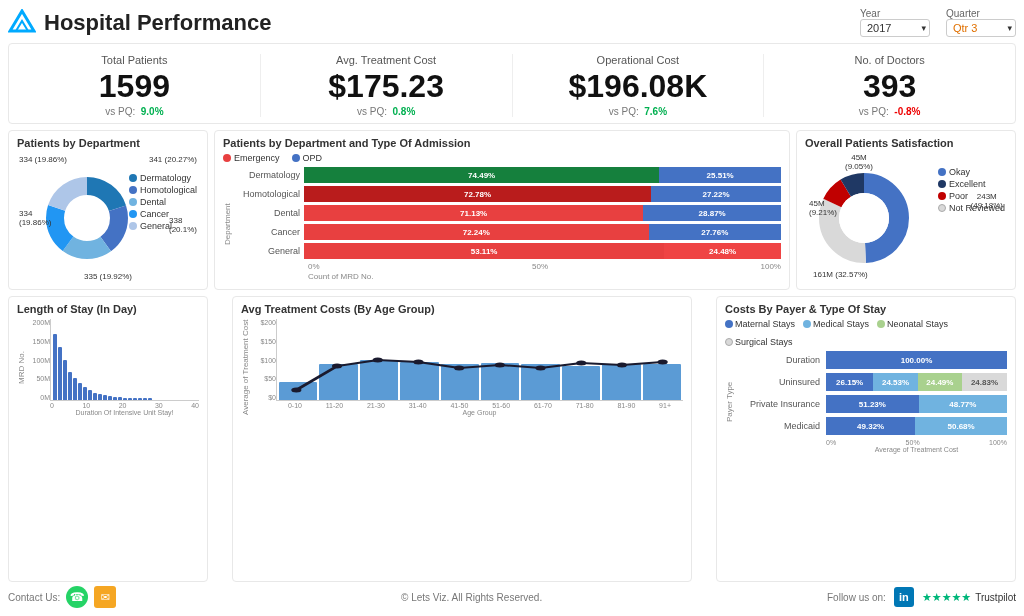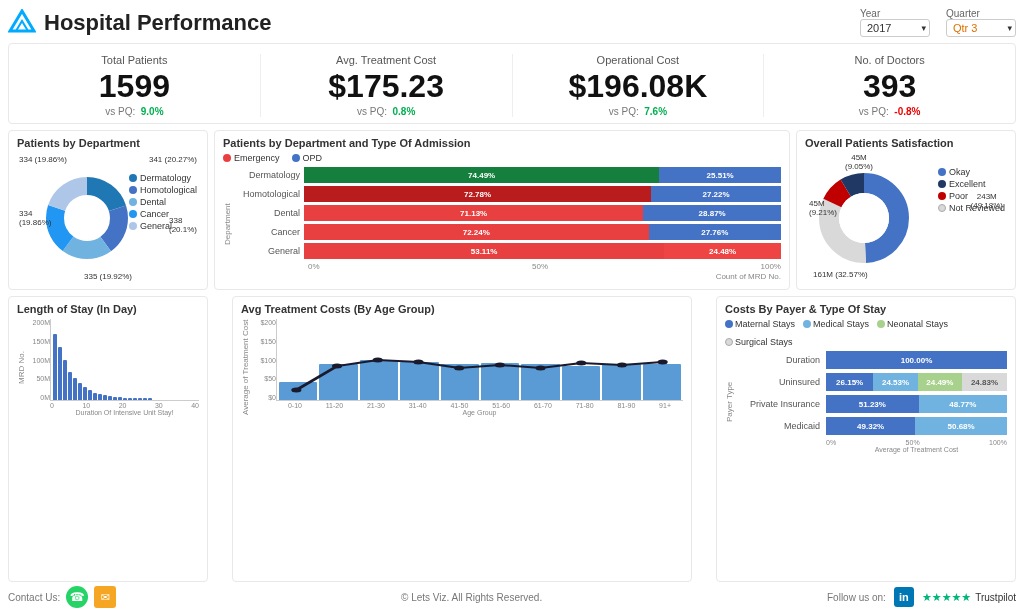--- a/index.html
+++ b/index.html
@@ -52,21 +52,21 @@
     .footer-right { display: flex; align-items: center; gap: 8px; }
     .trustpilot { display: flex; align-items: center; gap: 4px; }
     .donut-legend { font-size: 9px; }
     .legend-item { display: flex; align-items: center; gap: 3px; margin-bottom: 2px; }
     .legend-dot { width: 8px; height: 8px; border-radius: 50%; flex-shrink: 0; }
     .hbar-row { display: flex; align-items: center; margin-bottom: 3px; }
     .hbar-label { width: 70px; text-align: right; padding-right: 4px; font-size: 9px; color: #555; flex-shrink: 0; }
     .hbar-track { flex: 1; height: 16px; display: flex; }
     .hbar-seg { display: flex; align-items: center; justify-content: center; font-size: 8px; color: #fff; font-weight: 600; }
     .hbar-axis { display: flex; justify-content: space-between; font-size: 8px; color: #888; margin-top: 2px; padding-left: 74px; }
-    .hbar-xlabel { font-size: 8px; color: #888; text-align: right; margin-top: 1px; padding-left: 74px; }
+    .hbar-xlabel { font-size: 8px; color: #888; text-align: left; margin-top: 1px; padding-left: 74px; }
 
     
     .payer-row { display: flex; align-items: center; margin-bottom: 4px; }
     .payer-label { width: 90px; text-align: right; padding-right: 6px; font-size: 9px; color: #555; flex-shrink: 0; }
     .payer-track { flex: 1; height: 18px; display: flex; }
     .payer-seg { display: flex; align-items: center; justify-content: center; font-size: 8px; color: #fff; font-weight: 600; }
 
     
     .adm-legend { display: flex; gap: 12px; font-size: 9px; margin-bottom: 4px; }
     .adm-legend-item { display: flex; align-items: center; gap: 3px; }

